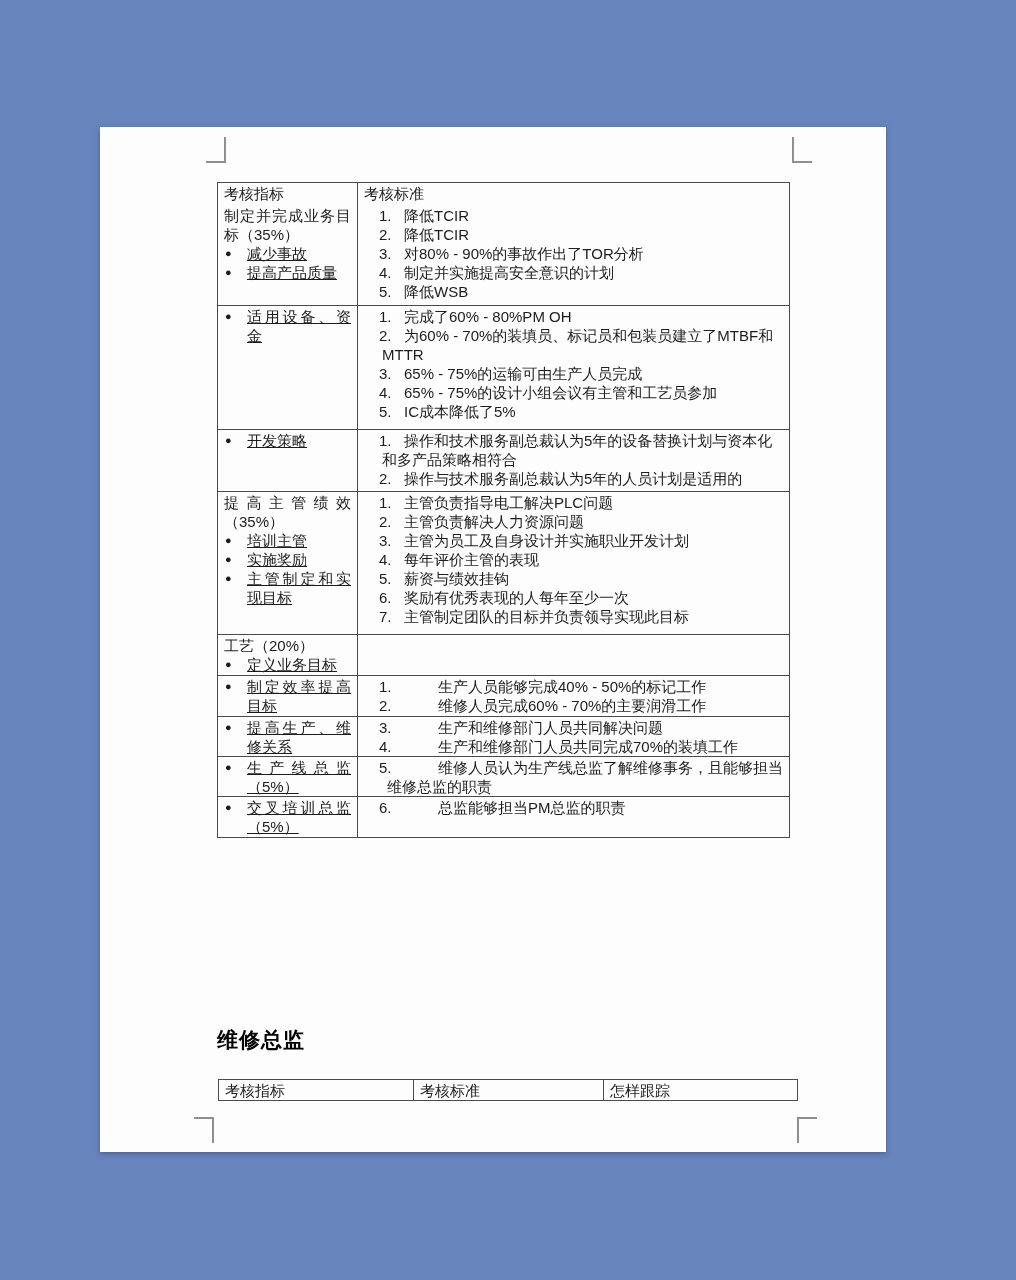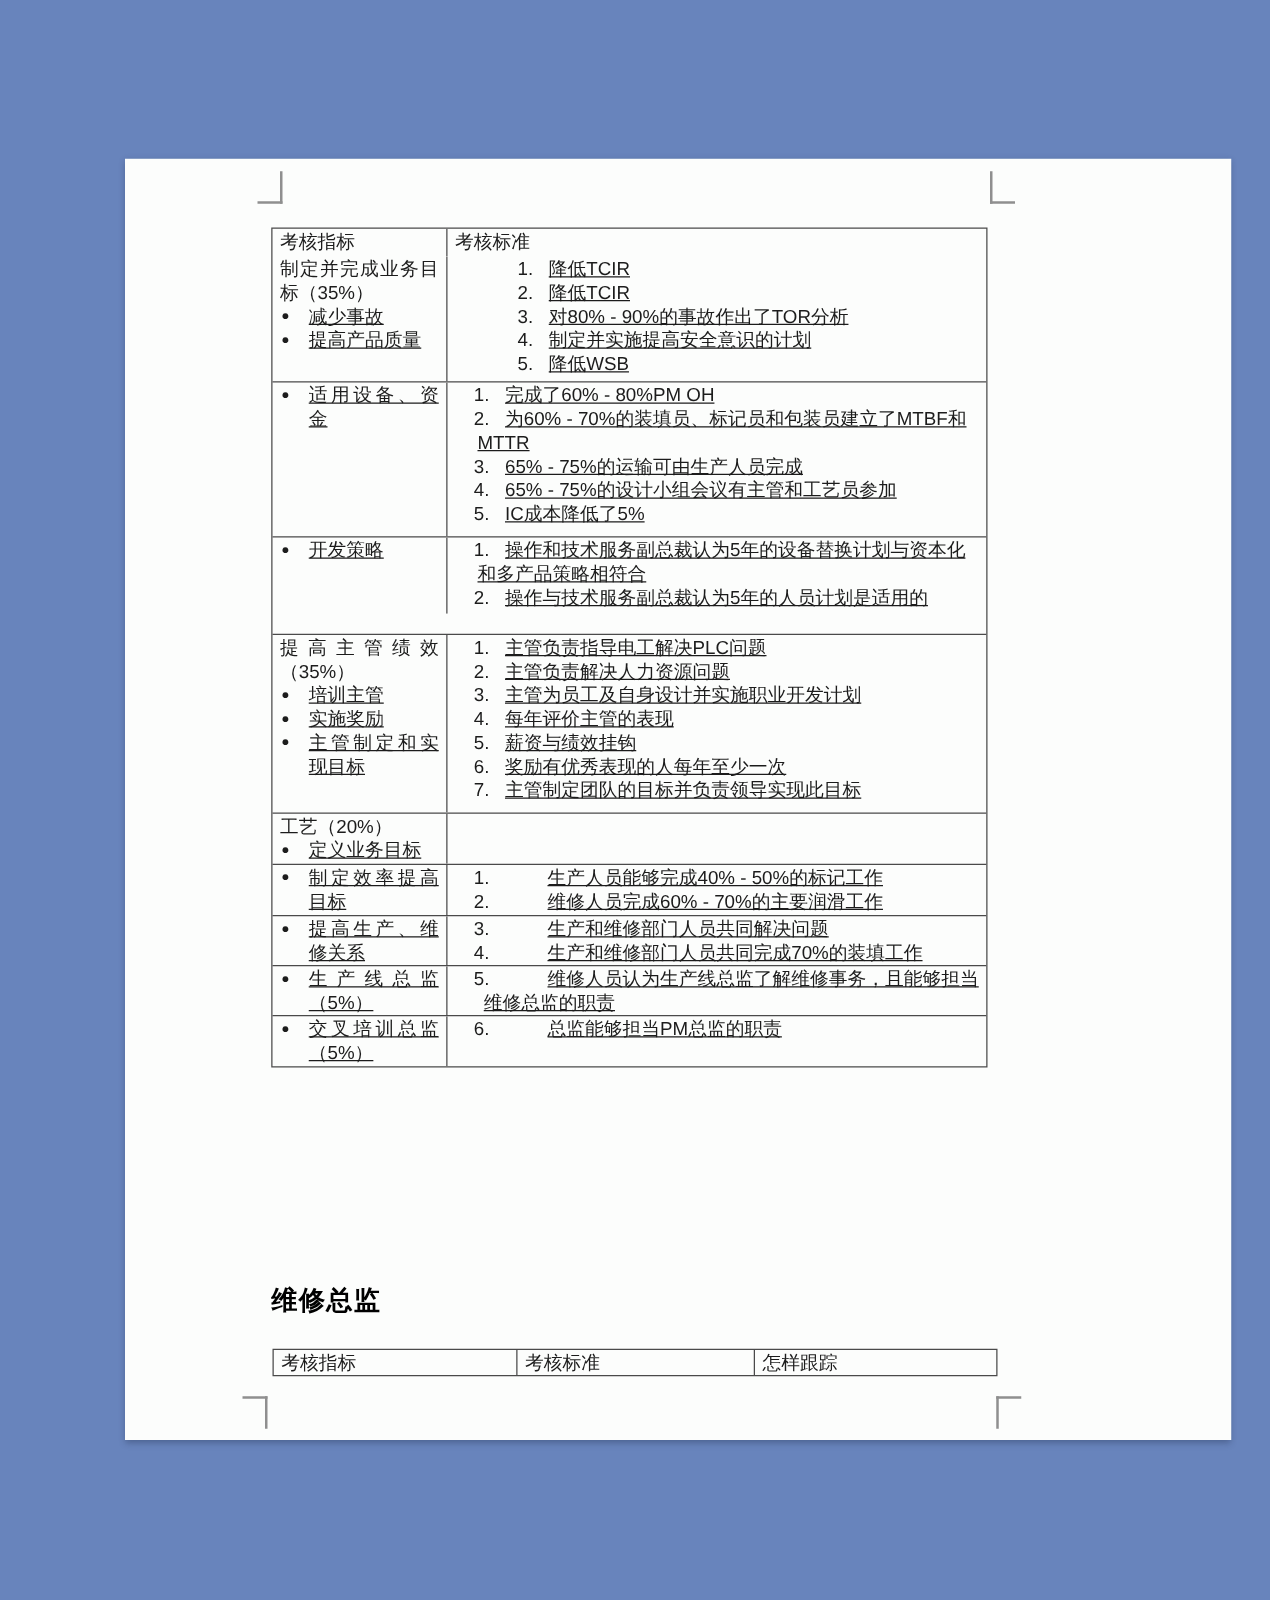--- a/index.html
+++ b/index.html
@@ -5,21 +5,21 @@
   html,body{margin:0;padding:0;}
   body{
     width:1016px;height:1280px;
     background:#6884bc;
     font-family:"Liberation Sans","DejaVu Sans",sans-serif;
     position:relative;
     -webkit-font-smoothing:antialiased;
   }
   .paper{
     position:absolute;left:100px;top:127px;
-    width:885px;height:1025px;
+    width:786px;height:1025px;
     background:#fcfdfc;
     box-shadow:0 2px 5px rgba(30,40,70,.35);
   }
   
   .mark{position:absolute;width:18px;height:24px;}
   .mark-tl{left:106px;top:10px;border-right:2px solid #8f8f8f;border-bottom:2px solid #8f8f8f;}
   .mark-tr{left:692px;top:10px;border-left:2px solid #8f8f8f;border-bottom:2px solid #8f8f8f;}
   .mark-bl{left:94px;top:990px;border-right:2px solid #8f8f8f;border-top:2px solid #8f8f8f;}
   .mark-br{left:697px;top:990px;border-left:2px solid #8f8f8f;border-top:2px solid #8f8f8f;}
 
@@ -36,21 +36,21 @@
   .cellR{box-sizing:border-box;padding:1px 6px 1px 0;overflow:hidden;}
   .hrow{height:22px;}
   .hrow .cellL,.hrow .cellR{line-height:20px;}
   .hrow .cellR{padding-left:6px;}
 
   .iline{text-align:justify;text-justify:inter-character;}
   .iline.blt{display:flex;text-align:left;}
   .iline.blt .dot{width:22px;flex:0 0 22px;font-size:11px;line-height:19px;padding-left:1px;}
   .iline.blt .itx{flex:1;text-align:justify;text-justify:inter-character;text-decoration:underline;}
 
-  .std{padding-left:24px;text-indent:-3px;text-decoration:underline;}
+  .std{padding-left:24px;text-indent:-3px;}
   .std .n{display:inline-block;width:25px;text-indent:0;}
   .std.w{padding-left:29px;text-indent:-8px;}
   .std.w .n{width:59px;}
 
   
   .sec-title{
     position:absolute;left:117px;top:899px;
     font-size:21px;font-weight:bold;color:#000000;letter-spacing:1px;
   }
 
@@ -73,21 +73,21 @@
   <div class="mark mark-tr"></div>
   <div class="mark mark-bl"></div>
   <div class="mark mark-br"></div>
 
   <div class="tbl">
     <div class="trow hrow">
       <div class="cellL">考核指标</div>
       <div class="cellR">考核标准</div>
     </div>
     
-    <div id="main-rows" style="display:contents;"><div class="trow" style="height: 100px; gap: 35px;">
+    <div id="main-rows" style="display:contents;"><div class="trow" style="height: 100px;">
           <div class="cellL">
             <div class="iline">制定并完成业务目标（35%）</div>
             <div class="iline blt">
               <div class="dot">●</div>
               <div class="itx">减少事故</div>
             </div>
             <div class="iline blt">
               <div class="dot">●</div>
               <div class="itx">提高产品质量</div>
             </div>
@@ -117,21 +117,21 @@
           <div class="cellL">
             <div class="iline blt">
               <div class="dot">●</div>
               <div class="itx">开发策略</div>
             </div>
           </div>
           <div class="cellR">
             <div class="std"><div class="n">1.</div><span>操作和技术服务副总裁认为5年的设备替换计划与资本化和多产品策略相符合</span></div>
             <div class="std"><div class="n">2.</div><span>操作与技术服务副总裁认为5年的人员计划是适用的</span></div>
           </div>
-        </div><div class="trow" style="height: 143px; margin-top: 16px;">
+        </div><div class="trow" style="height: 143px;">
           <div class="cellL">
             <div class="iline">提高主管绩效（35%）</div>
             <div class="iline blt">
               <div class="dot">●</div>
               <div class="itx">培训主管</div>
             </div>
             <div class="iline blt">
               <div class="dot">●</div>
               <div class="itx">实施奖励</div>
             </div>

